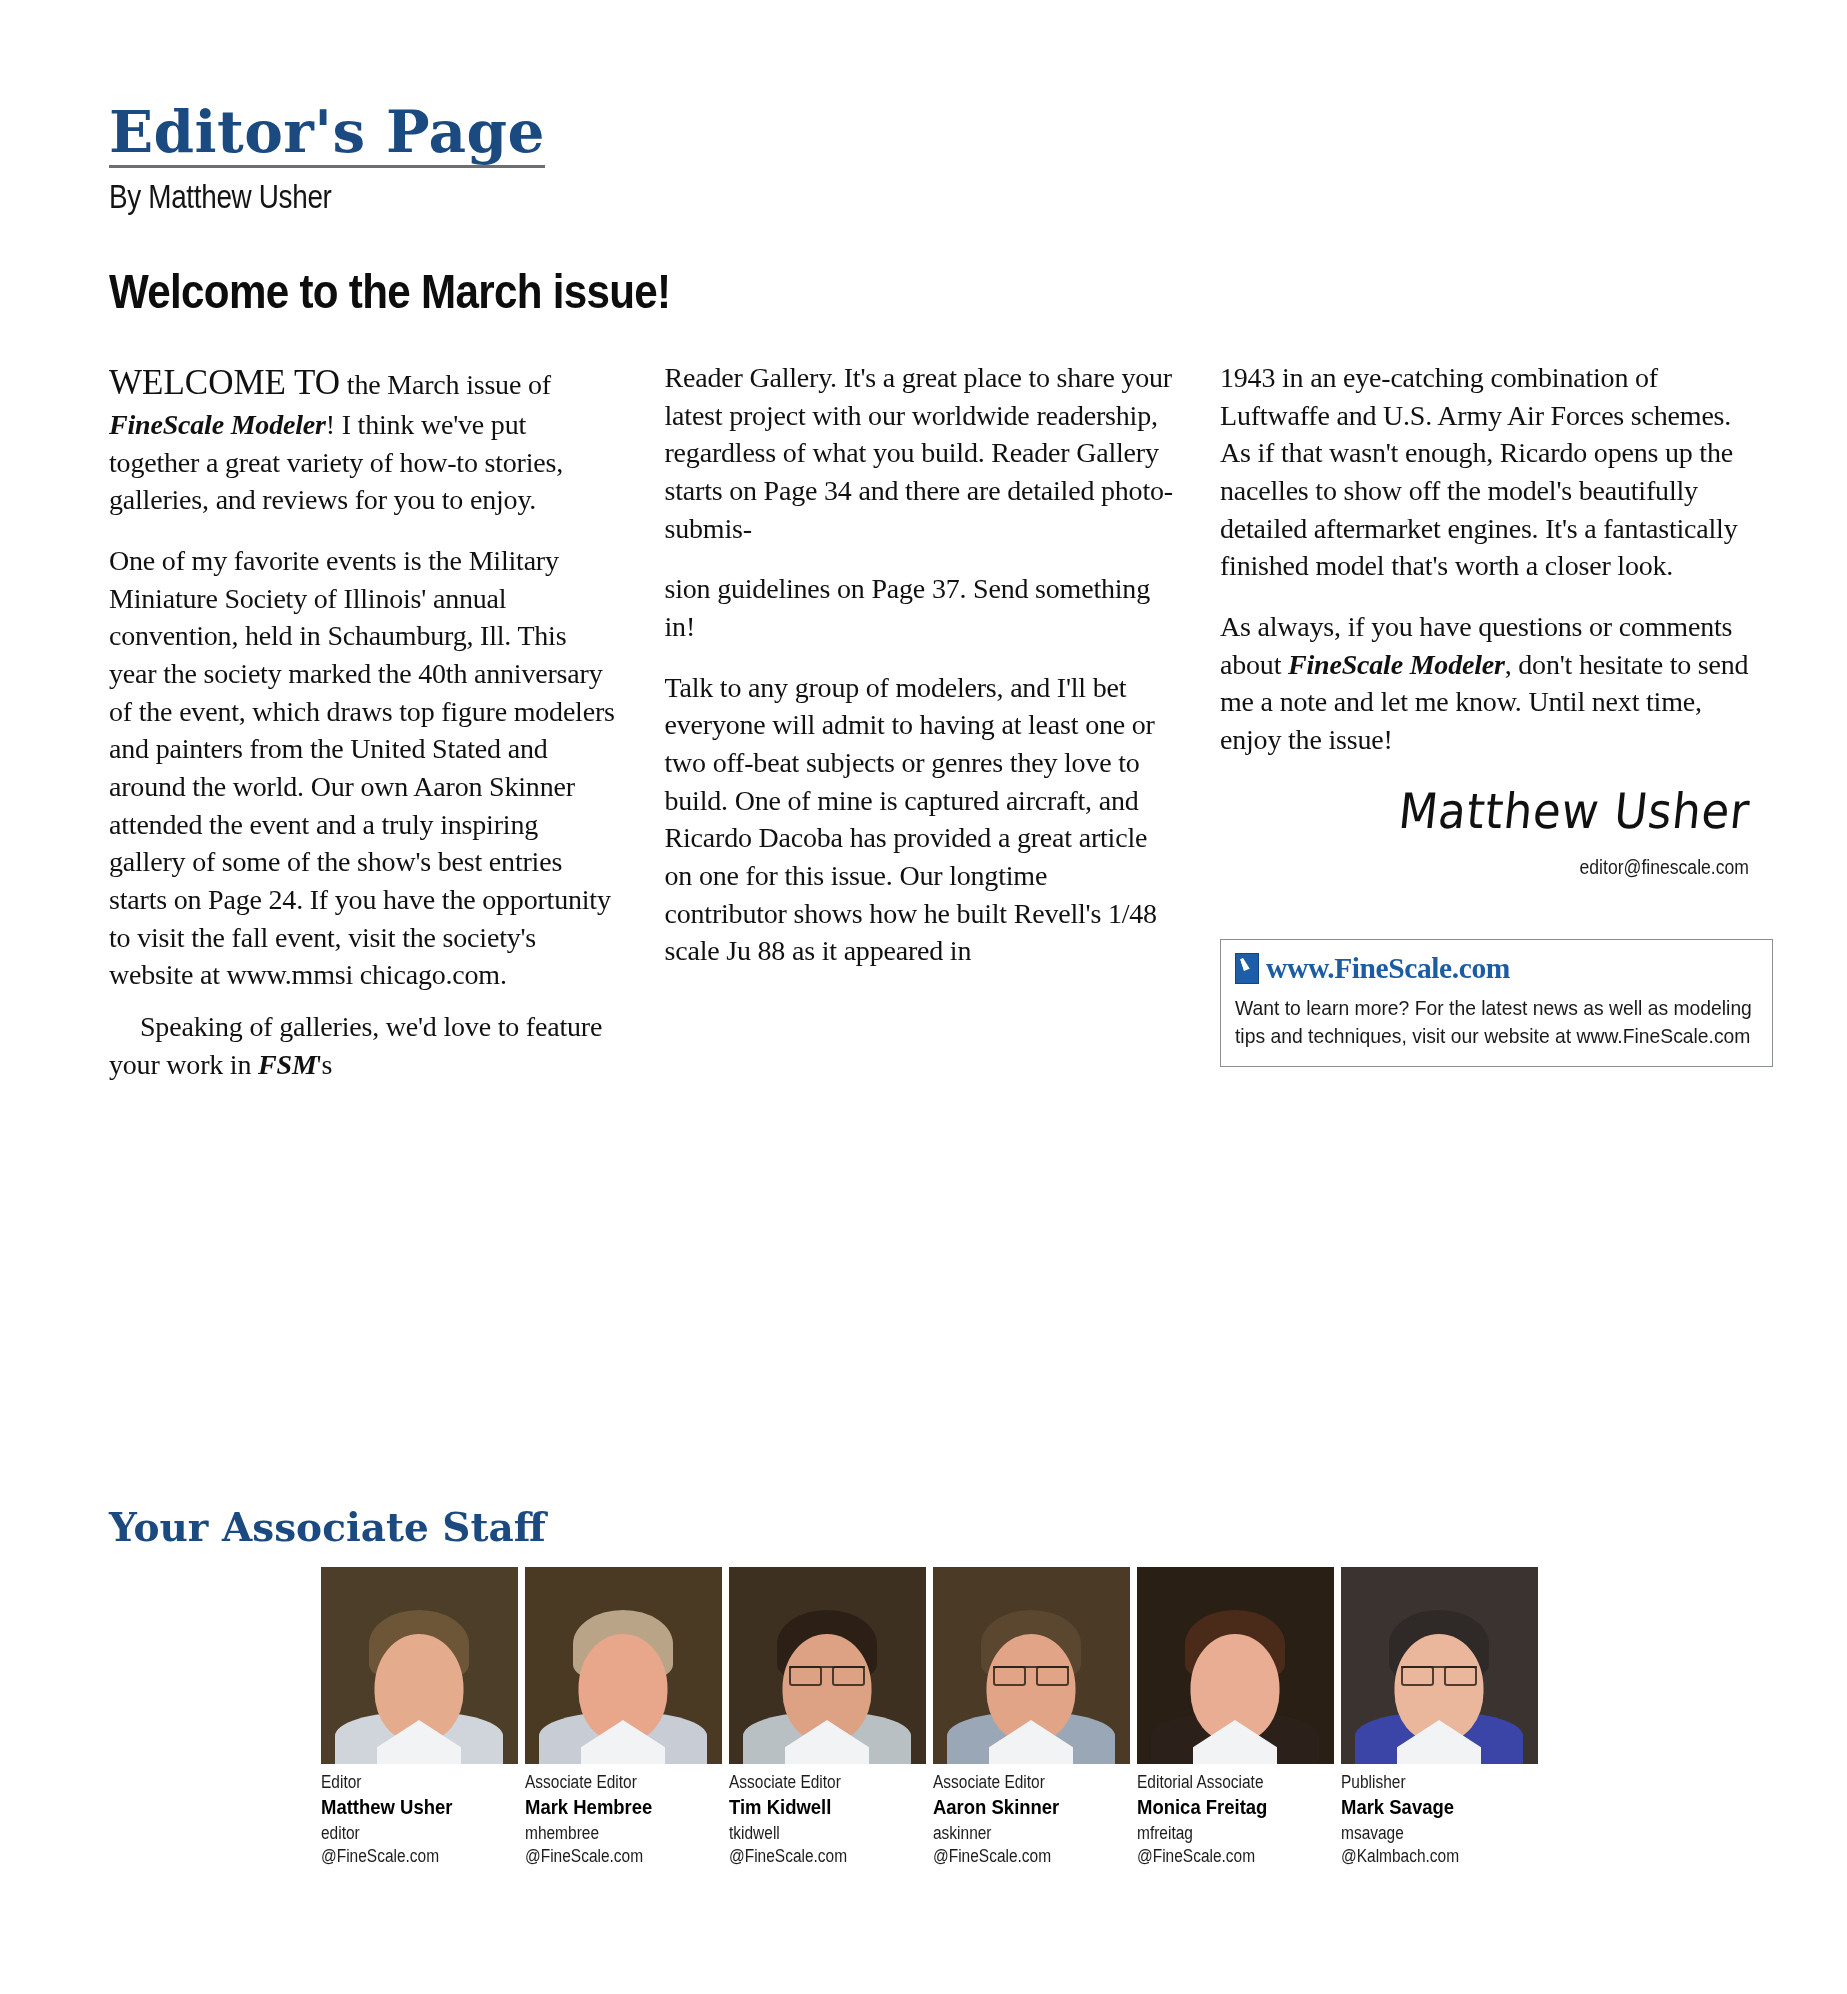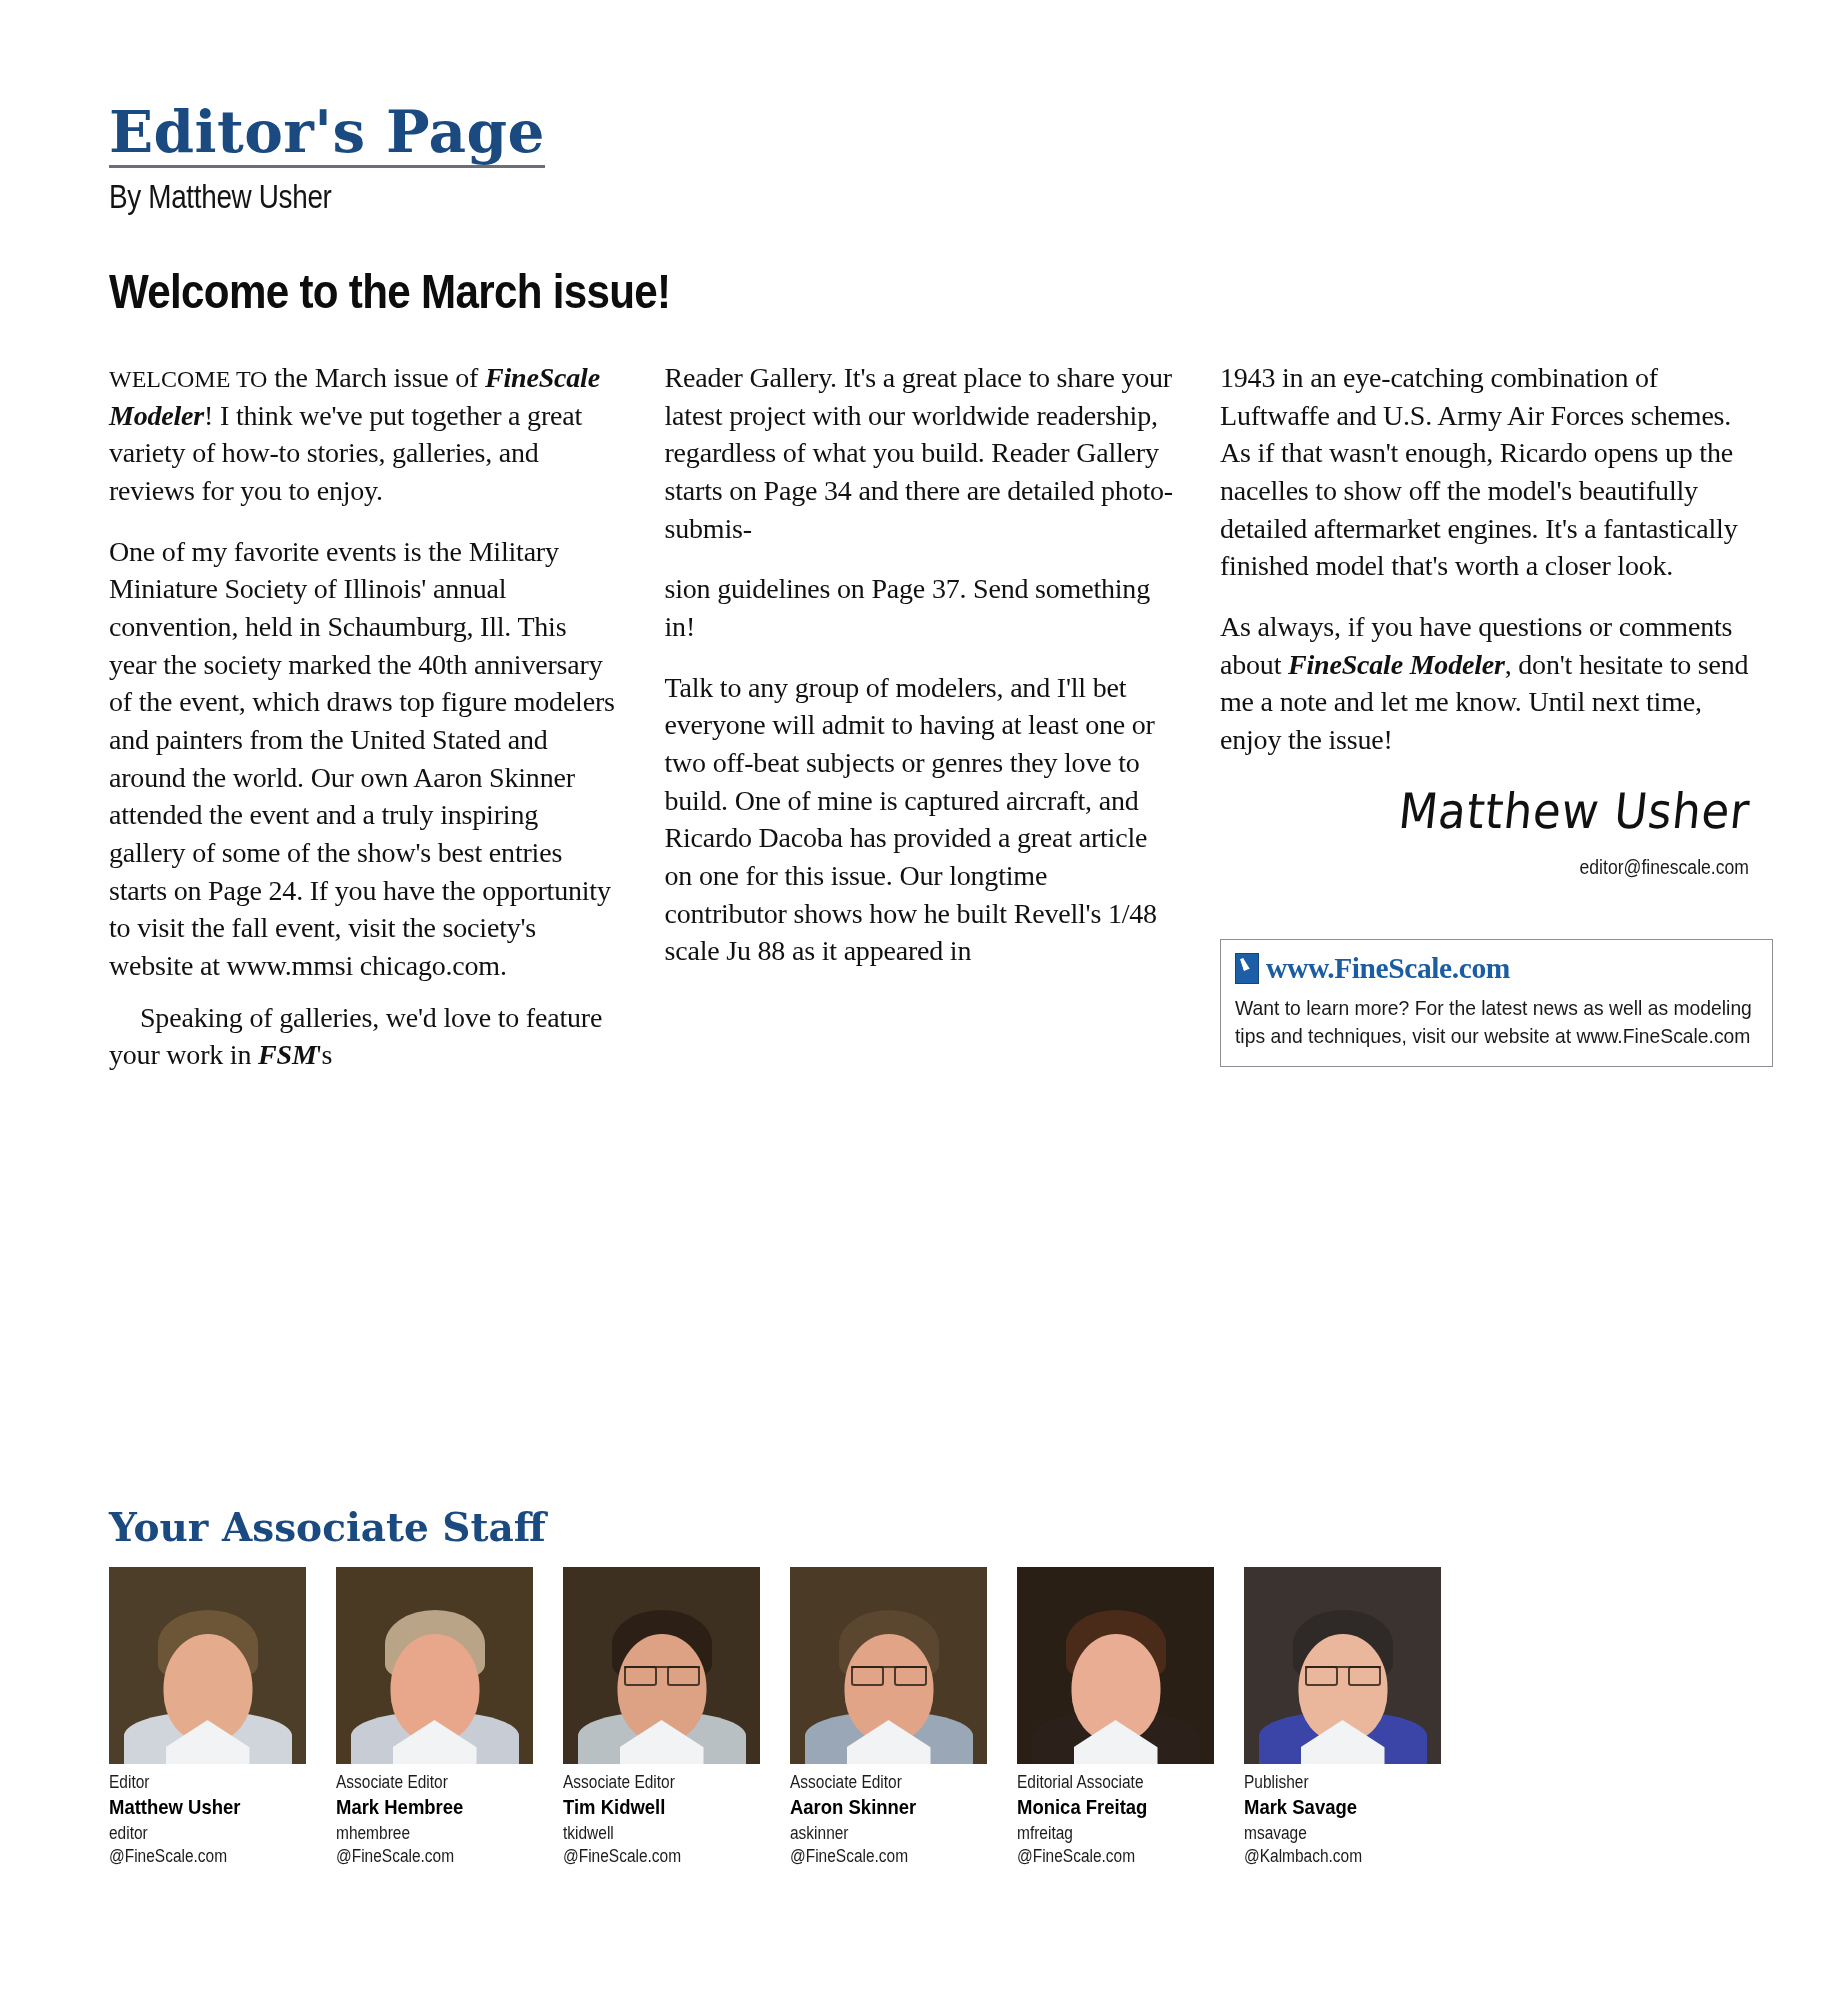--- a/index.html
+++ b/index.html
@@ -71,21 +71,21 @@
     font-size:28px;
     line-height:1.345;
     color:#111;
     margin:0 0 23px 0;
     text-align:left;
     letter-spacing:-0.2px;
   }
   .body-p.tight{ margin-bottom:14px; }
   .body-p.indent{ text-indent:31px; margin-top:0; }
   .body-p i{ font-style:italic;font-weight:bold; }
-  .lead-caps{ font-size:24px; letter-spacing:0px; }
+  .lead-caps{ font-size:35px; letter-spacing:0px; }
 
   
   .pullquote{
     margin:6.4px 0 8.8px 0;
   }
   .pullquote-text{
     font-family:"Liberation Sans", sans-serif;
     font-weight:700;
     font-size:35px;
     line-height:1.20;
@@ -169,21 +169,21 @@
   
   .staff-section{ position:absolute; left:109px; top:1504px; width:1640px; }
   .section-title{
     font-family:"DejaVu Serif", serif;
     font-weight:700;
     font-size:39px;
     color:#1b4a80;
     letter-spacing:0px;
     margin:0 0 17px 0;
   }
-  .staff-row{ display:flex; gap:30px; }
+  .staff-row{ display:flex; gap:7px;justify-content:center; }
   .staff-card{ width:197px; }
   .staff-photo{
     width:197px;height:197px;
     background:#4a3b26;
     position:relative; overflow:hidden;
   }
   .staff-photo .bg{position:absolute;inset:0;}
   .staff-photo .head{
     position:absolute; left:50%; top:34%;
     width:89px;height:108px;border-radius:50% 50% 46% 46%;

